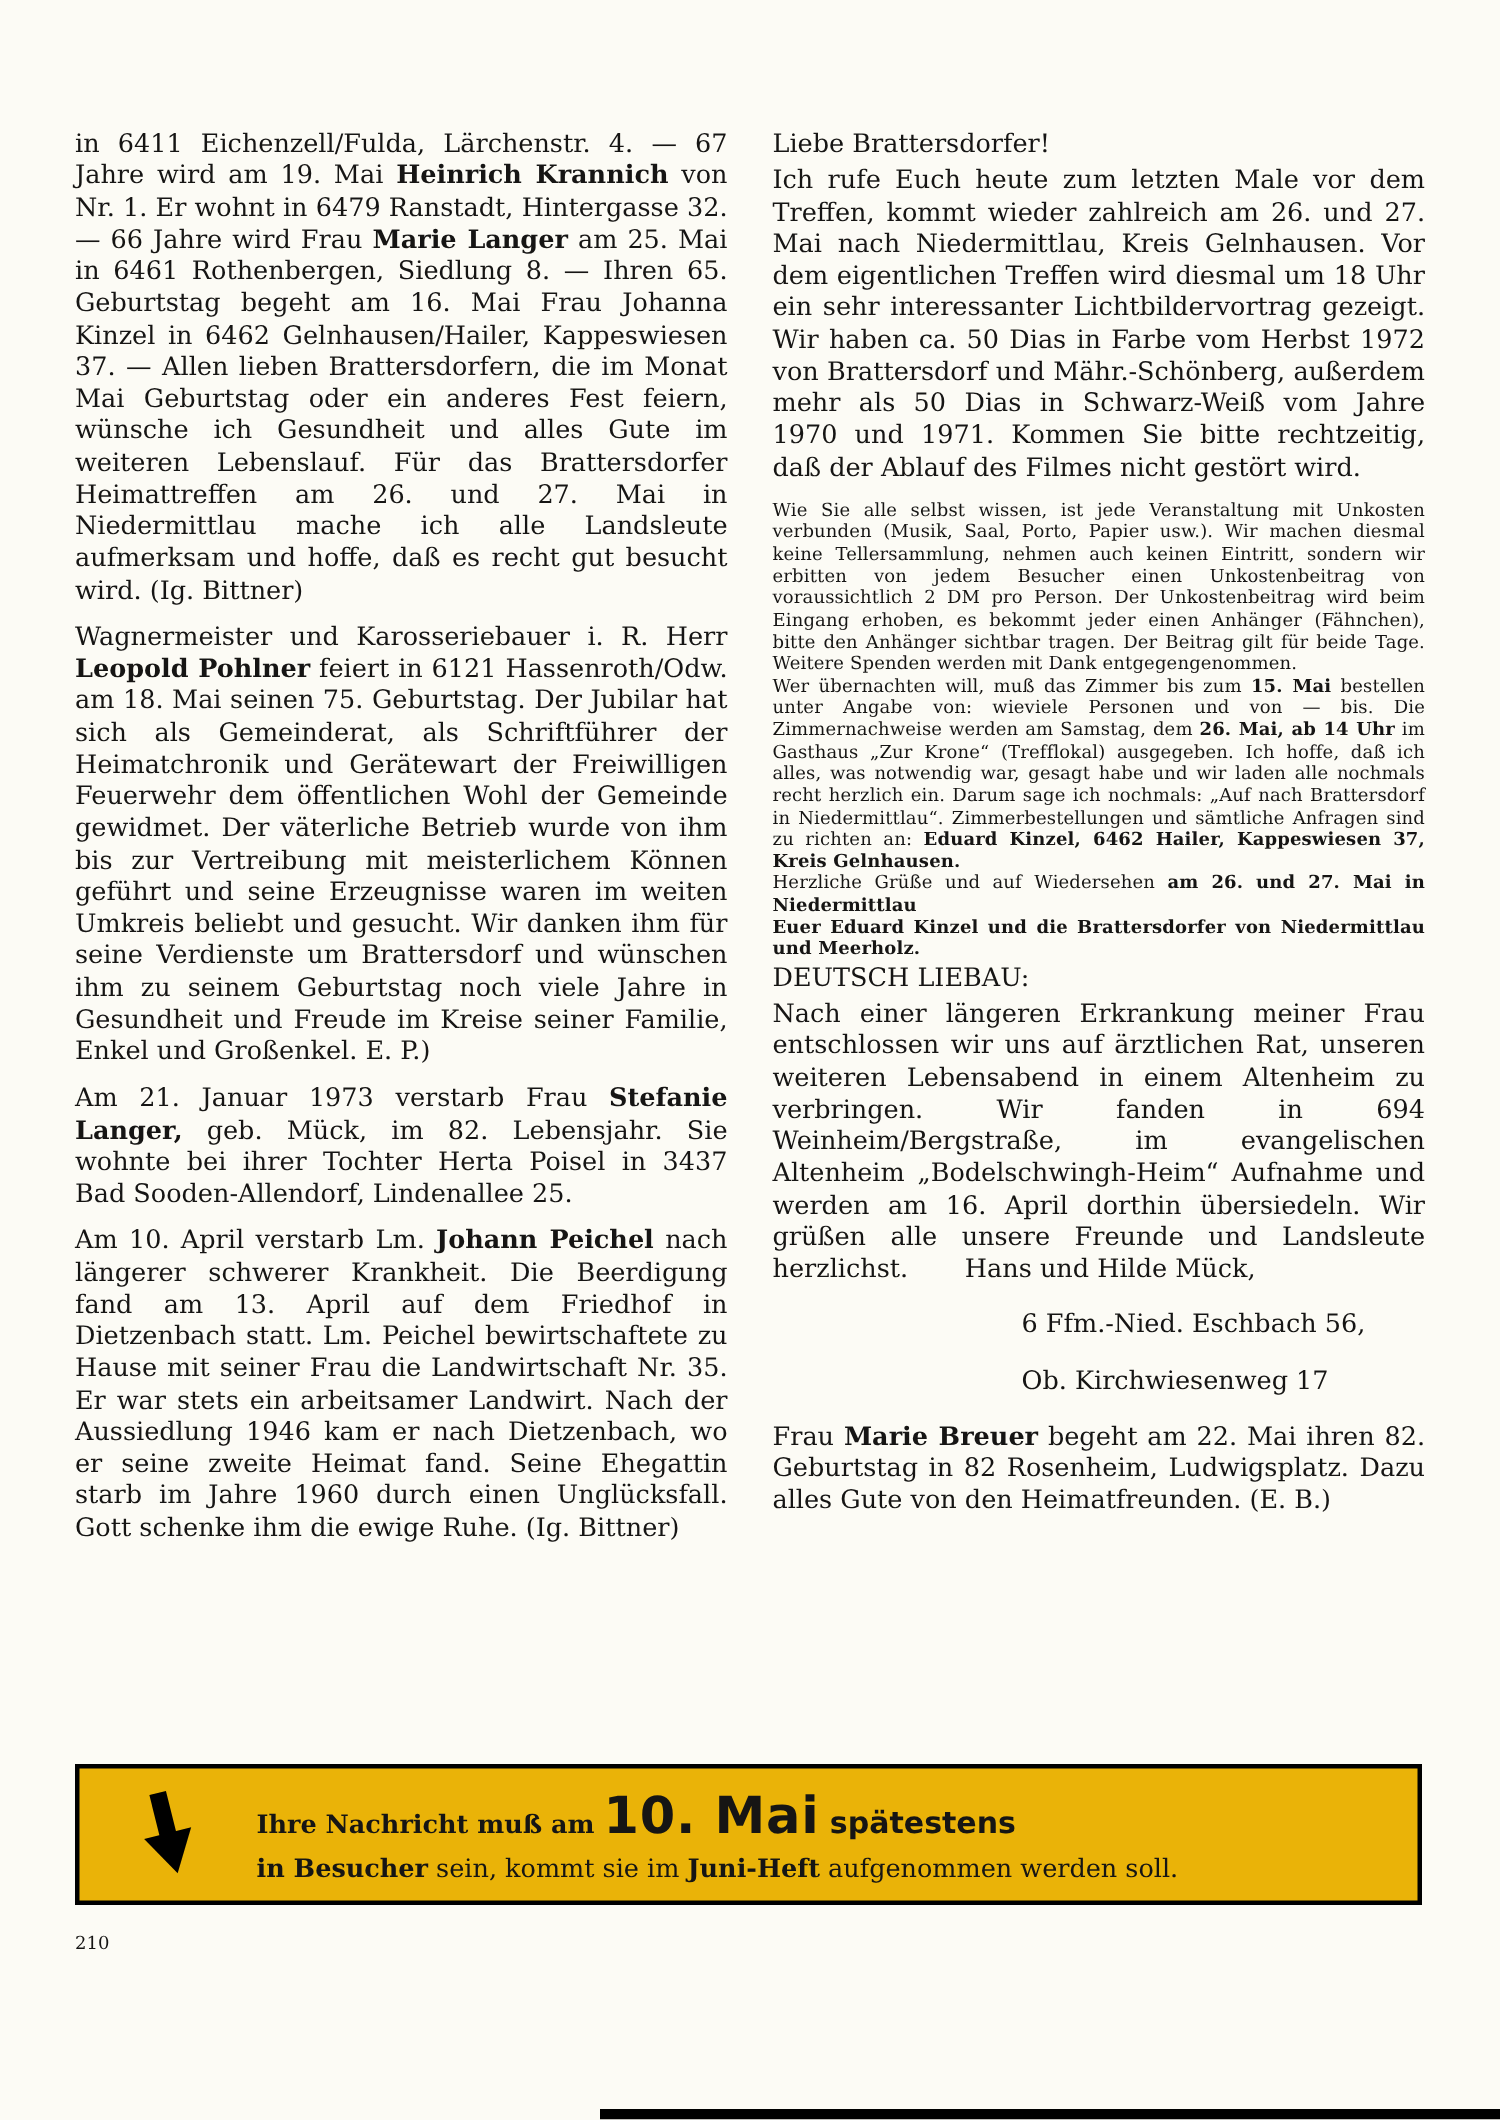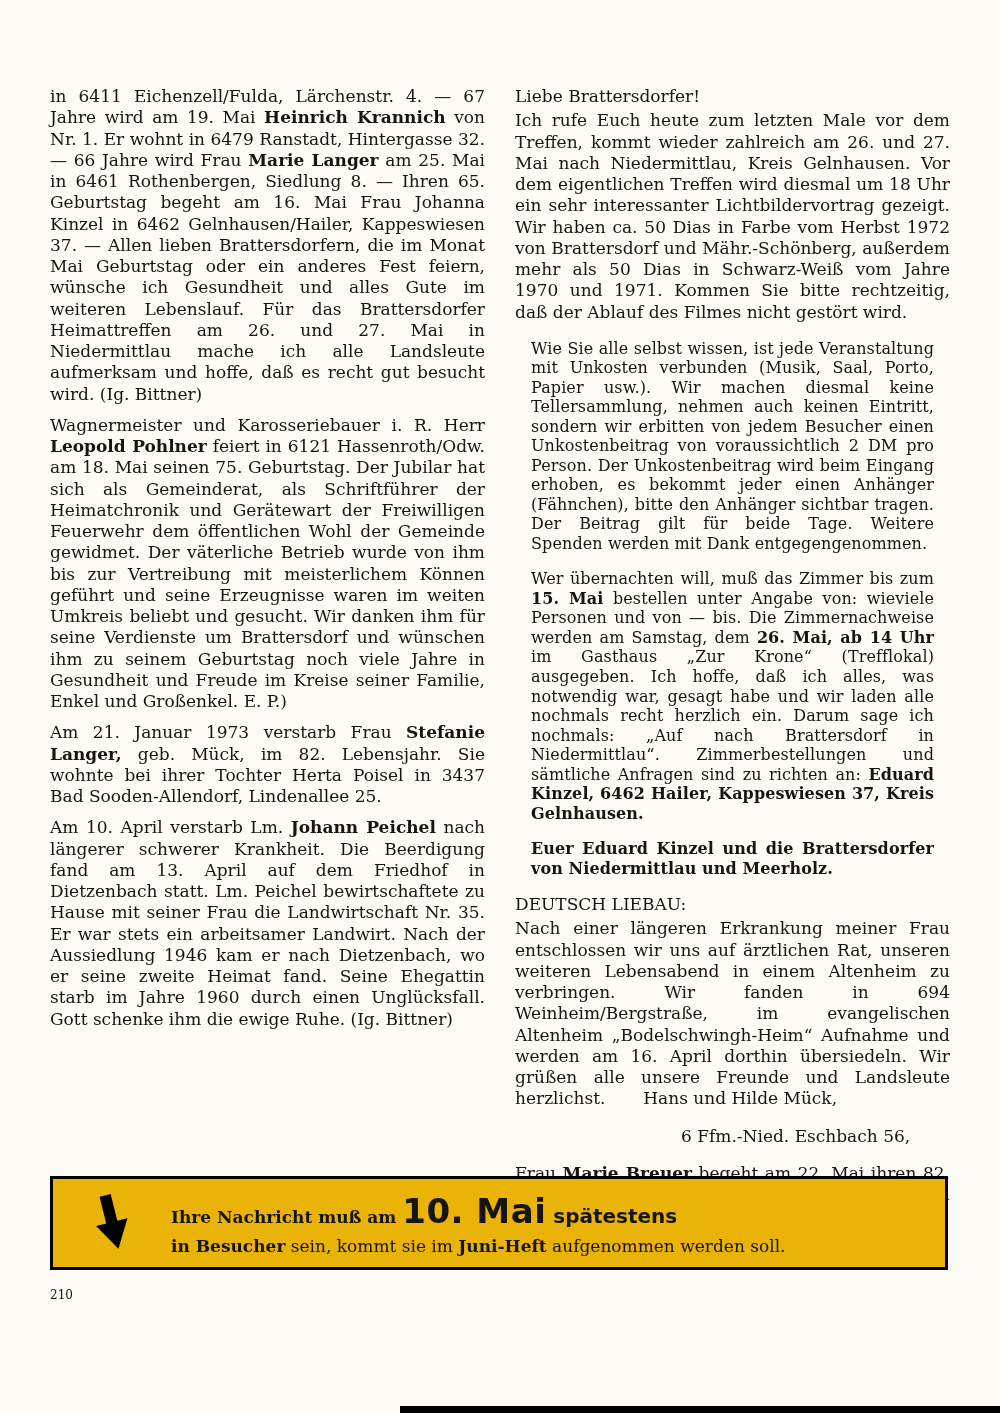--- a/index.html
+++ b/index.html
@@ -22,22 +22,22 @@
     font-size: 17px; line-height: 1.25;
   }
   .col p { margin: 0 0 10px 0; }
   .b { font-weight: 700; }
   .head {
     font-weight: 400; text-align: left;
     margin: 0 0 3px 0 !important;
   }
   .head2 { margin-top: 2px !important; }
   .fine {
-    font-size: 16px; line-height: 1.22;
-    margin: 16px !important;
+    font-size: 12px; line-height: 1.22;
+    margin: 0 !important;
     letter-spacing: 0.1px;
   }
   .sig {
     margin: 16px !important; text-align: left;
     padding-left: 150px;
   }
   .notice {
     position: absolute; left: 50px; top: 1176px;
     width: 898px; height: 94px;
     border: 3px solid #000;
@@ -82,24 +82,26 @@
       <p><span>Wagnermeister und Karosseriebauer i. R. Herr </span><span class="b">Leopold Pohlner</span><span> feiert in 6121 Hassenroth/Odw. am 18. Mai seinen 75. Geburtstag. Der Jubilar hat sich als Gemeinderat, als Schriftführer der Heimatchronik und Gerätewart der Freiwilligen Feuerwehr dem öffentlichen Wohl der Gemeinde gewidmet. Der väterliche Betrieb wurde von ihm bis zur Vertreibung mit meisterlichem Können geführt und seine Erzeugnisse waren im weiten Umkreis beliebt und gesucht. Wir danken ihm für seine Verdienste um Brattersdorf und wünschen ihm zu seinem Geburtstag noch viele Jahre in Gesundheit und Freude im Kreise seiner Familie, Enkel und Großenkel. E. P.)</span></p>
       <p><span>Am 21. Januar 1973 verstarb Frau </span><span class="b">Stefanie Langer,</span><span> geb. Mück, im 82. Lebensjahr. Sie wohnte bei ihrer Tochter Herta Poisel in 3437 Bad Sooden-Allendorf, Lindenallee 25.</span></p>
       <p><span>Am 10. April verstarb Lm. </span><span class="b">Johann Peichel</span><span> nach längerer schwerer Krankheit. Die Beerdigung fand am 13. April auf dem Friedhof in Dietzenbach statt. Lm. Peichel bewirtschaftete zu Hause mit seiner Frau die Landwirtschaft Nr. 35. Er war stets ein arbeitsamer Landwirt. Nach der Aussiedlung 1946 kam er nach Dietzenbach, wo er seine zweite Heimat fand. Seine Ehegattin starb im Jahre 1960 durch einen Unglücksfall. Gott schenke ihm die ewige Ruhe. (Ig. Bittner)</span></p>
     </div>
 
     <div class="col">
       <p class="head">Liebe Brattersdorfer!</p>
       <p><span>Ich rufe Euch heute zum letzten Male vor dem Treffen, kommt wieder zahlreich am 26. und 27. Mai nach Niedermittlau, Kreis Gelnhausen. Vor dem eigentlichen Treffen wird diesmal um 18 Uhr ein sehr interessanter Lichtbildervortrag gezeigt. Wir haben ca. 50 Dias in Farbe vom Herbst 1972 von Brattersdorf und Mähr.-Schönberg, außerdem mehr als 50 Dias in Schwarz-Weiß vom Jahre 1970 und 1971. Kommen Sie bitte rechtzeitig, daß der Ablauf des Filmes nicht gestört wird.</span></p>
       <p class="fine"><span>Wie Sie alle selbst wissen, ist jede Veranstaltung mit Unkosten verbunden (Musik, Saal, Porto, Papier usw.). Wir machen diesmal keine Tellersammlung, nehmen auch keinen Eintritt, sondern wir erbitten von jedem Besucher einen Unkostenbeitrag von voraussichtlich 2 DM pro Person. Der Unkostenbeitrag wird beim Eingang erhoben, es bekommt jeder einen Anhänger (Fähnchen), bitte den Anhänger sichtbar tragen. Der Beitrag gilt für beide Tage. Weitere Spenden werden mit Dank entgegengenommen.</span></p>
       <p class="fine"><span>Wer übernachten will, muß das Zimmer bis zum </span><span class="b">15. Mai</span><span> bestellen unter Angabe von: wieviele Personen und von — bis. Die Zimmernachweise werden am Samstag, dem </span><span class="b">26. Mai, ab 14 Uhr</span><span> im Gasthaus „Zur Krone“ (Trefflokal) ausgegeben. Ich hoffe, daß ich alles, was notwendig war, gesagt habe und wir laden alle nochmals recht herzlich ein. Darum sage ich nochmals: „Auf nach Brattersdorf in Niedermittlau“. Zimmerbestellungen und sämtliche Anfragen sind zu richten an: </span><span class="b">Eduard Kinzel, 6462 Hailer, Kappeswiesen 37, Kreis Gelnhausen.</span></p>
+      <p class="fine"><span>Herzliche Grüße und auf Wiedersehen </span><span class="b">am 26. und 27. Mai in Niedermittlau</span></p>
       <p class="fine"><span class="b">Euer Eduard Kinzel und die Brattersdorfer von Niedermittlau und Meerholz.</span></p>
       <p class="head head2">DEUTSCH LIEBAU:</p>
       <p style="margin-bottom:0"><span>Nach einer längeren Erkrankung meiner Frau entschlossen wir uns auf ärztlichen Rat, unseren weiteren Lebensabend in einem Altenheim zu verbringen. Wir fanden in 694 Weinheim/Bergstraße, im evangelischen Altenheim „Bodelschwingh-Heim“ Aufnahme und werden am 16. April dorthin übersiedeln. Wir grüßen alle unsere Freunde und Landsleute herzlichst.&nbsp;&nbsp;&nbsp;&nbsp;&nbsp;&nbsp;&nbsp;Hans und Hilde Mück,</span></p>
       <p class="sig">6 Ffm.-Nied. Eschbach 56,</p>
+      <p class="sig" style="margin-bottom:10px">Ob. Kirchwiesenweg 17</p>
       <p><span>Frau </span><span class="b">Marie Breuer</span><span> begeht am 22. Mai ihren 82. Geburtstag in 82 Rosenheim, Ludwigsplatz. Dazu alles Gute von den Heimatfreunden. (E. B.)</span></p>
     </div>
 
   </div>
 
   <div class="notice">
     <div class="arrow-wrap">
       <svg width="38" height="58" viewBox="0 0 40 60" aria-hidden="true">
         <rect x="14" y="0" width="12" height="31" fill="#000"></rect>
         <polygon points="3,29 37,29 20,58" fill="#000"></polygon>

